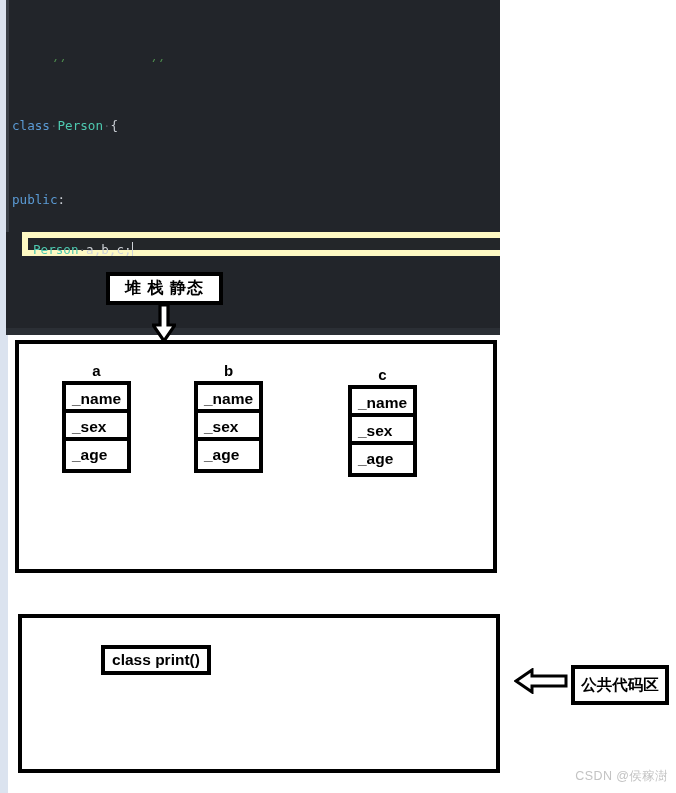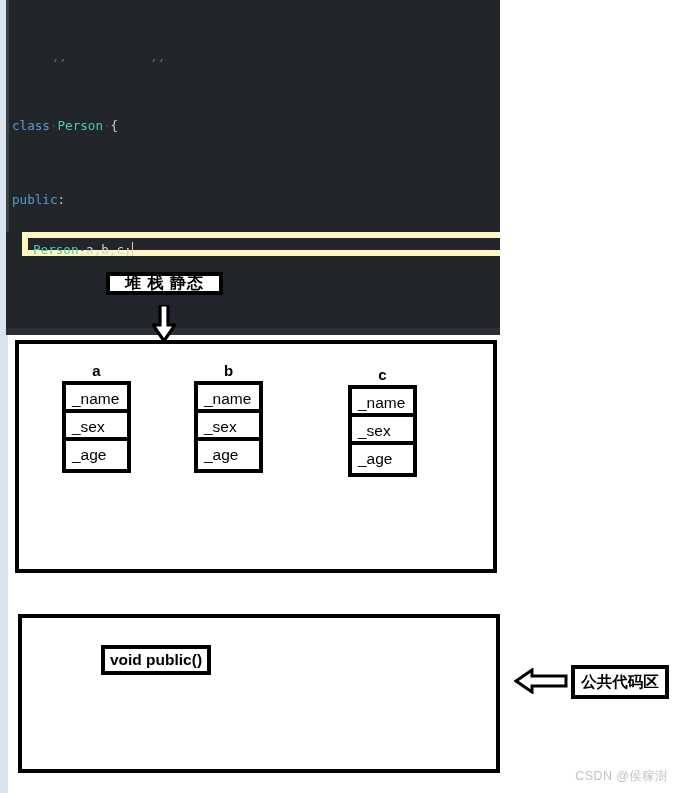--- a/index.html
+++ b/index.html
@@ -102,21 +102,21 @@
     border: 4px solid #000000;
     display: flex;
     align-items: center;
     justify-content: center;
     color: #000000;
     font-weight: bold;
   }
 
   #mem-label {
     left: 106px; top: 272px;
-    width: 117px; height: 23px;
+    width: 117px; height: 33px;
     font-size: 16px;
     letter-spacing: 1px;
   }
 
   
   .down-arrow {
     position: absolute;
     left: 152px; top: 305px;
     width: 24px; height: 38px;
   }
@@ -141,21 +141,21 @@
     margin-bottom: 2px;
   }
   .obj-box {
     border: 4px solid #000000;
     background: #ffffff;
   }
   .obj-field {
     background: #ffffff;
     color: #000000;
     font-size: 15.5px;
-    font-weight: normal;
+    font-weight: bold;
     height: 28px;
     line-height: 28px;
     padding-left: 6px;
     border-bottom: 4px solid #000000;
   }
   .obj-field:last-child { border-bottom: none; }
 
   #obj-a { left: 62px; top: 362px; width: 69px; }
   #obj-b { left: 194px; top: 362px; width: 69px; }
   #obj-c { left: 348px; top: 366px; width: 69px; }
@@ -171,21 +171,21 @@
   #print-box {
     position: absolute;
     left: 101px; top: 645px;
     width: 110px; height: 30px;
     font-size: 15.5px;
   }
 
   
   #code-region-label {
     left: 571px; top: 665px;
-    width: 98px; height: 34px;
+    width: 98px; height: 40px;
     font-size: 15.5px;
   }
   .left-arrow {
     position: absolute;
     left: 514px; top: 668px;
     width: 54px; height: 26px;
   }
 
   
   .watermark {
@@ -277,21 +277,21 @@
     <div class="obj-name">c</div>
     <div class="obj-box">
       <div class="obj-field">_name</div>
       <div class="obj-field">_sex</div>
       <div class="obj-field">_age</div>
     </div>
   </div>
 
   <div id="code-region"></div>
 
-  <div class="label-box" id="print-box">void public()</div>
+  <div class="label-box" id="print-box">class print()</div>
 
   <div class="left-arrow">
     <svg width="54" height="26" viewBox="0 0 54 26" xmlns="http://www.w3.org/2000/svg">
       <polygon points="2,13 18,2 18,8 52,8 52,18 18,18 18,24" fill="#ffffff" stroke="#000000" stroke-width="3" stroke-linejoin="miter"></polygon>
     </svg>
   </div>
 
   <div class="label-box" id="code-region-label">公共代码区</div>
 
   <div class="watermark">CSDN @侯稼澍</div>

